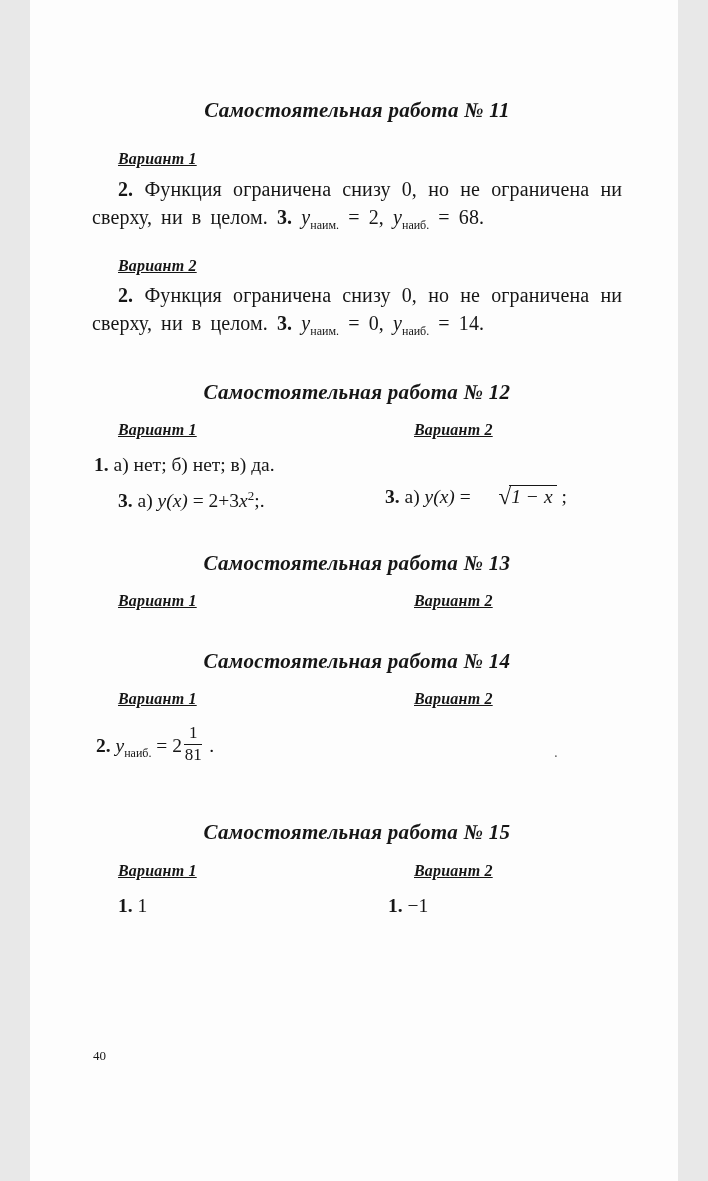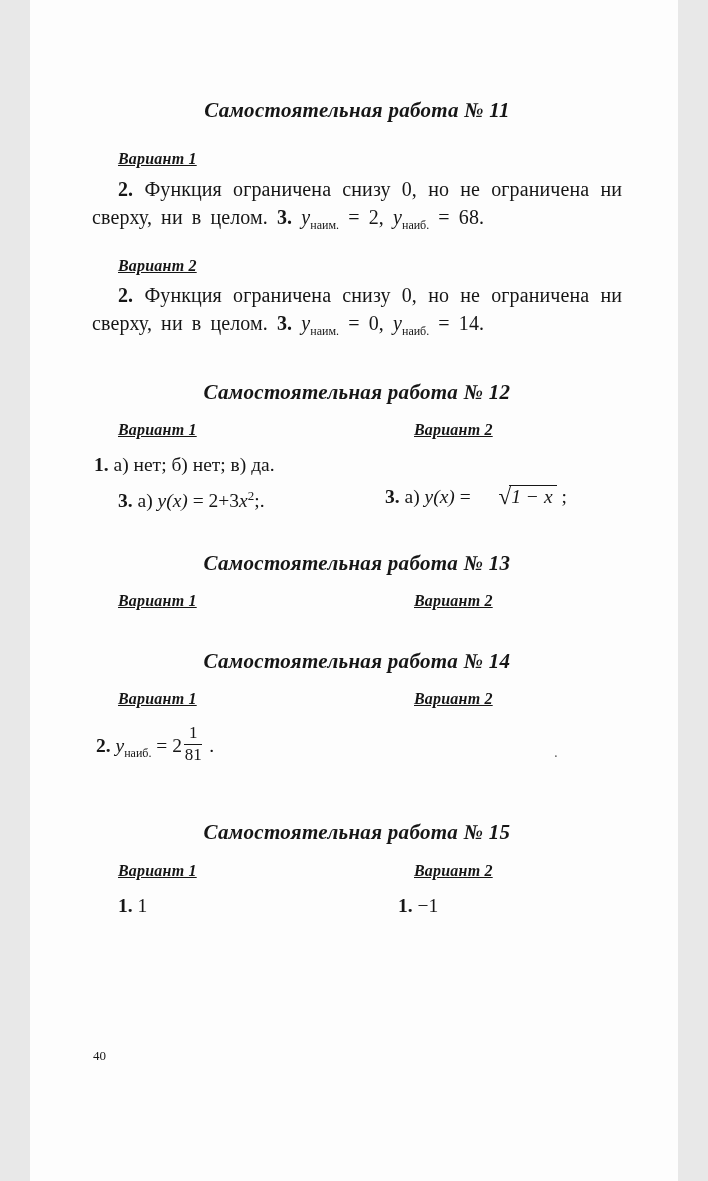--- a/index.html
+++ b/index.html
@@ -52,21 +52,21 @@
   .frac .fd { display:block; padding-top:1px; }
   .vrow { display:flex; align-items:center; }
   .pageno { position:absolute; left:63px; top:1048px; font-size:13px; }
   .dot { position:absolute; left:524px; top:744px; font-size:15px; color:#666; }
   .mt23{margin-top:23px}.mt4{margin-top:4px}.mt14{margin-top:14px}
   .mt34{margin-top:34px}.mt12{margin-top:12px}.mt8{margin-top:8px}.mt5{margin-top:5px}
   .mt6{margin-top:6px}.mt36{margin-top:36px}.mt13{margin-top:13px}.mt7{margin-top:7px}
   .mt44{margin-top:44px}
   .ind26{margin-left:26px}.ind45{margin-left:45px}.ind31{margin-left:31px}
   .ind22{margin-left:22px}.ind20{margin-left:20px}.ind2{margin-left:2px}
-  .ind30{margin-left:30px}.ind4{margin-left:4px}.ind5{margin-left:15px}
+  .ind30{margin-left:30px}.ind4{margin-left:4px}.ind5{margin-left:5px}
 </style>
 </head>
 <body>
 
 <div class="page">
 
   <div class="st">Самостоятельная работа № 11</div>
 
   <div class="vh mt23 ind26">Вариант 1</div>
   <p class="para mt4" style="margin:4px 0 0 0"><b class="num">2.</b><span> Функция ограничена снизу 0, но не ограничена ни сверху, ни в целом. </span><b class="num">3. </b><i class="mi">y</i><sub class="ss">наим.</sub><span> = 2, </span><i class="mi">y</i><sub class="ss">наиб.</sub><span> = 68.</span></p>

